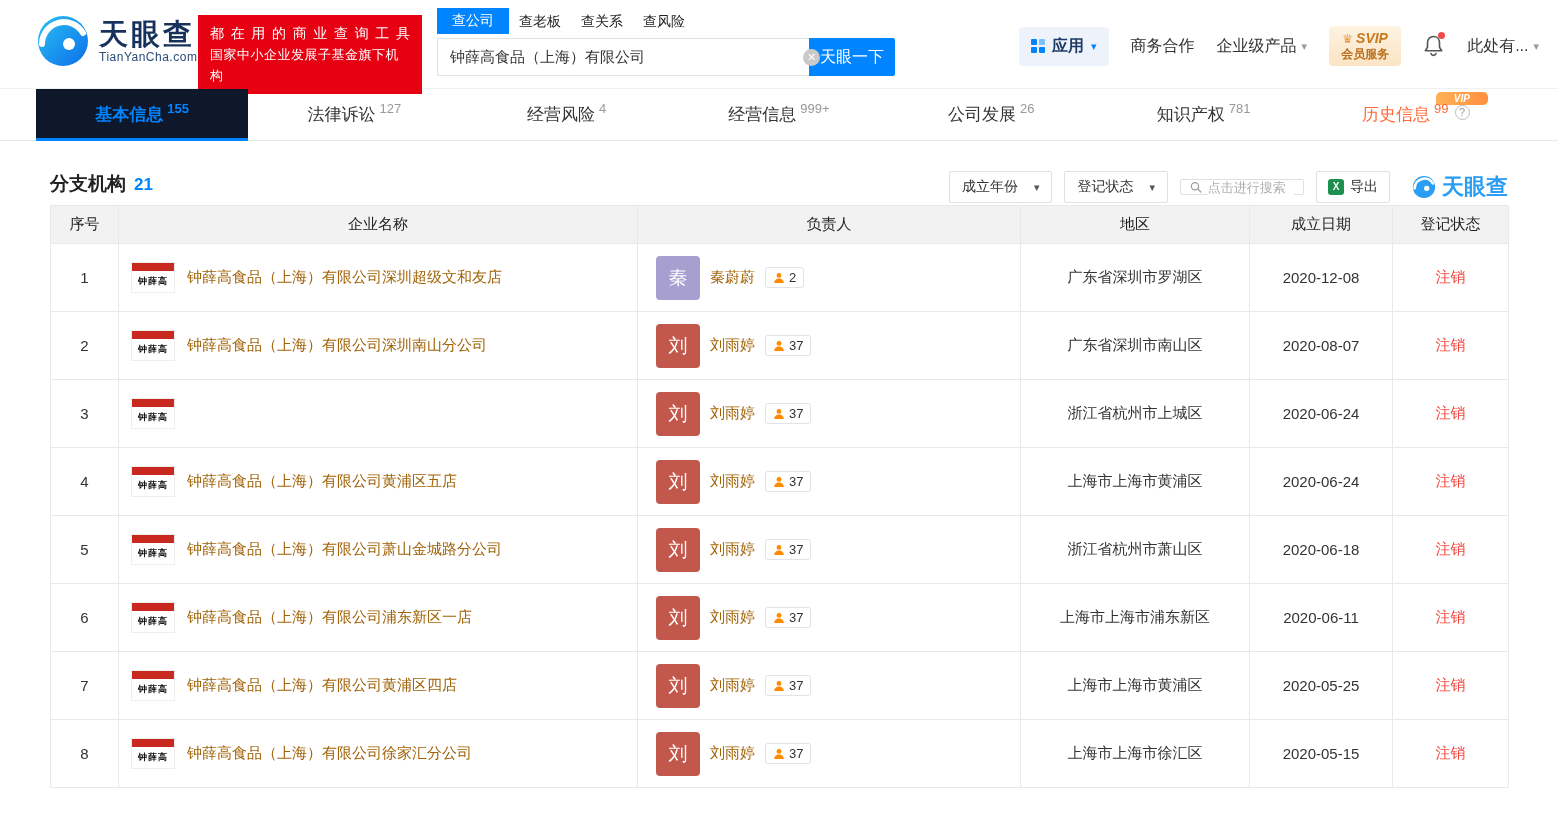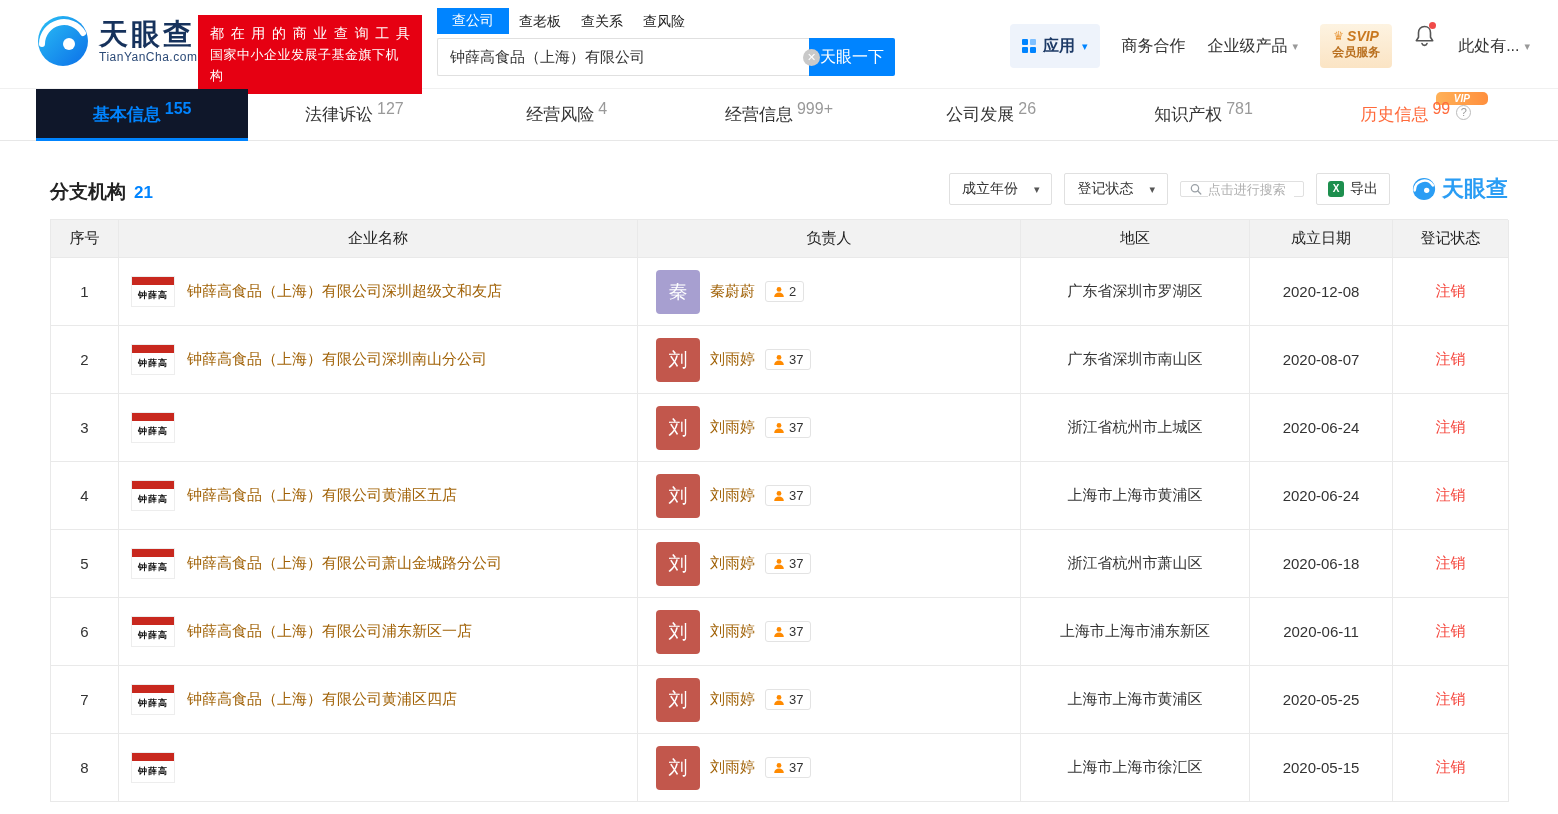--- a/index.html
+++ b/index.html
@@ -15,48 +15,48 @@
 .promo .l1{font-size:14px;text-align:justify;text-align-last:justify}
 .promo .l2{font-size:13px;letter-spacing:.5px}
 .search-area{position:absolute;left:437px;top:8px}
 .search-tabs{display:flex;align-items:flex-end;height:26px}
 .stab{font-size:14px;color:#222;padding:3px 10px;cursor:pointer}
 .stab.active{background:#0084ff;color:#fff;padding:4px 15px}
 .search-row{position:relative;margin-top:4px;display:flex}
 .main-search{width:372px;height:38px;border:1px solid #e0e0e0;border-right:none;padding:0 38px 0 12px;font-size:15px;color:#333;outline:none;border-radius:2px 0 0 2px}
 .clear-btn{position:absolute;left:366px;top:11px;width:17px;height:17px;border-radius:50%;background:#c9c9c9;color:#fff;font-size:11px;line-height:17px;text-align:center;cursor:pointer}
 .search-btn{width:86px;height:38px;background:#0084ff;color:#fff;font-size:16px;border:none;border-radius:0 2px 2px 0;cursor:pointer}
-.right-menu{position:absolute;right:28px;top:24px;display:flex;gap:22px;height:44px}
+.right-menu{position:absolute;right:19px;top:24px;display:flex;align-items:center;gap:22px;height:44px}
 .apps-chip{display:flex;align-items:center;gap:7px;background:#eef3fb;padding:9px 12px;border-radius:4px;cursor:pointer;font-size:16px;font-weight:bold;color:#1d3least;color:#1d3a66}
 .grid-icon{display:grid;grid-template-columns:6px 6px;grid-gap:2px}
 .grid-icon i{width:6px;height:6px;background:#0084ff;border-radius:1px}
 .grid-icon i:nth-child(2){background:#7fc0ff}
 .caret{font-size:11px;color:#0084ff}
 .caret.gray{color:#999}
 .menu-link{font-size:16px;color:#333;cursor:pointer;display:flex;align-items:center;gap:5px}
 .vip-chip{background:linear-gradient(180deg,#fdf3e1,#fbe4c4);border-radius:4px;padding:4px 12px;text-align:center;cursor:pointer;line-height:1.2}
 .vip-top{font-size:14px;font-weight:bold;font-style:italic;color:#c9781f;display:flex;align-items:center;justify-content:center;gap:3px}
 .crown{color:#e8973a;font-size:12px;font-style:normal}
 .vip-bottom{font-size:12px;color:#b96f1e;font-weight:bold}
 .bell{position:relative;cursor:pointer;width:22px;height:24px}
 .bell .dot{position:absolute;right:0;top:-2px;width:7px;height:7px;background:#f04b49;border-radius:50%}
 
 .tabs{display:flex;height:53px;border-top:1px solid #f0f0f0;border-bottom:1px solid #e7e7e7;padding:0 36px}
 .tab{flex:1;display:flex;align-items:center;justify-content:center;position:relative;cursor:pointer;font-size:17px;color:#333}
-.tab-count{font-size:16px;color:#999;margin-left:4px;transform:translateY(-6px);display:inline-block}
+.tab-count{font-size:13px;color:#999;margin-left:4px;transform:translateY(-6px);display:inline-block}
 .tab.active{color:#0084ff;font-weight:bold;background:#0f172a}
 .tab.active::after{content:"";position:absolute;left:0;right:0;bottom:-1px;height:3px;background:#0084ff}
 .tab.active .tab-count{color:#0084ff}
 .tab.orange{color:#ff6a3b}
 .tab.orange .tab-count{color:#ff6a3b}
 .vip-badge{position:absolute;top:3px;right:34px;background:linear-gradient(90deg,#ffb158,#ff8f3d);color:#fff;font-size:10px;font-weight:bold;font-style:italic;padding:1px 18px;border-radius:5px 5px 5px 0}
 .help{width:15px;height:15px;border:1px solid #bbb;border-radius:50%;color:#999;font-size:11px;line-height:13px;text-align:center;margin-left:6px;transform:translateY(-2px);cursor:pointer}
 
 .main{padding:30px 50px 0}
-.section-head{display:flex;align-items:flex-end;height:34px;margin-bottom:14px}
+.section-head{display:flex;align-items:flex-start;height:34px;}
 .section-title{font-size:19px;font-weight:bold;color:#222;display:flex;align-items:baseline;gap:8px}
 .section-count{color:#0084ff;font-size:17px;font-weight:bold}
 .controls{margin-left:auto;display:flex;align-items:center;gap:12px}
 .filter-btn{height:32px;padding:0 12px;border:1px solid #e0e0e0;border-radius:2px;background:#fff;font-size:14px;color:#333;display:flex;align-items:center;gap:16px;cursor:pointer}
 .filter-btn .caret{color:#555}
 .mini-search{height:16px;width:124px;border:1px solid #e0e0e0;border-radius:2px;display:flex;align-items:center;gap:6px;padding:0 9px;background:#fff}
 .mini-search input{border:none;outline:none;width:100%;font-size:13px;color:#333}
 .mini-search input::placeholder{color:#b0b0b0}
 .export-btn{height:32px;padding:0 11px;border:1px solid #e0e0e0;border-radius:2px;background:#fff;display:flex;align-items:center;gap:6px;font-size:14px;color:#333;cursor:pointer}
 .xls{width:16px;height:16px;background:#1d8f4e;border-radius:3px;color:#fff;font-size:10px;font-weight:bold;text-align:center;line-height:16px}
@@ -425,20 +425,21 @@
     </div>
   </div>
 
   <div class="tr">
     <div class="td c-idx">8</div>
     <div class="td c-name">
       <span class="mini-logo">
         <i></i>
         <b>钟薛高</b>
       </span>
+      <a class="link">钟薛高食品（上海）有限公司徐家汇分公司</a>
     </div>
     <div class="td c-person">
       <span class="avatar" style="background: rgb(194, 87, 76);">刘</span>
       <a class="link">刘雨婷</a>
       <span class="badge">
         <svg width="12" height="12" viewBox="0 0 12 12">
           <circle cx="6" cy="3.4" r="2.4" fill="#ff8a00"></circle>
           <path d="M1.2 11c0-2.8 2.1-4.4 4.8-4.4s4.8 1.6 4.8 4.4z" fill="#ff8a00"></path>
         </svg>
         <span>37</span>

